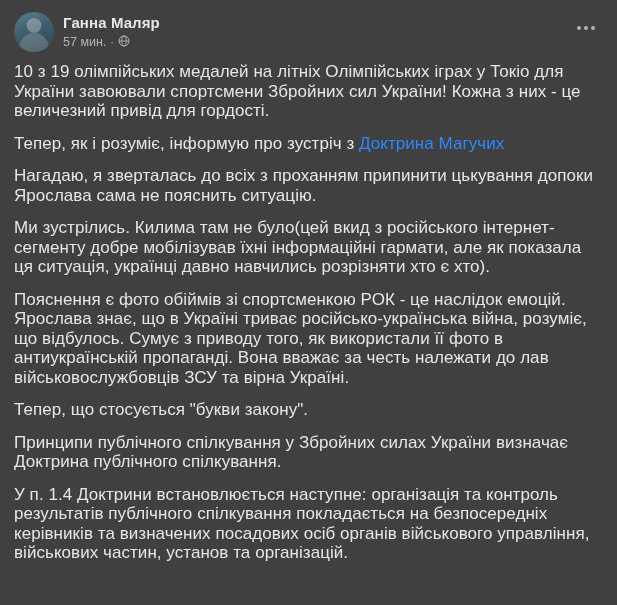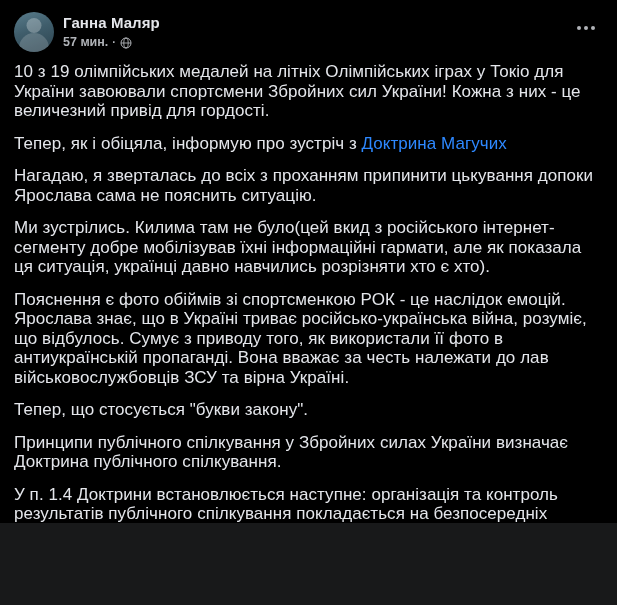--- a/index.html
+++ b/index.html
@@ -10,22 +10,22 @@
   }
   body {
     width: 617px;
     height: 605px;
     overflow: hidden;
     font-family: "Liberation Sans", sans-serif;
     color: #e4e6eb;
   }
   .post {
     width: 617px;
-    height: 523px;
-    background: #000000;
+    height: 605px;
+    background: #404040;
     padding: 12px 14px 0 14px;
     overflow: hidden;
     position: relative;
   }
   .post-header {
     display: flex;
     align-items: flex-start;
     margin-bottom: 10px;
     position: relative;
   }
@@ -70,26 +70,25 @@
   }
   .author {
     font-size: 15px;
     font-weight: bold;
     color: #e4e6eb;
     line-height: 19px;
     letter-spacing: .1px;
   }
   .meta {
     display: flex;
-    align-items: center;
+    align-items: flex-start;
     margin-top: 3px;
     font-size: 12.5px;
     color: #b0b3b8;
     line-height: 15px;
-    font-weight: bold;
   }
   .meta .sep {
     margin: 0 4px;
     font-size: 11px;
   }
   .globe {
     width: 12px;
     height: 12px;
     display: inline-block;
     position: relative;
@@ -153,21 +152,21 @@
     </div>
     <div class="more-btn">
       <i></i>
         <i></i>
         <i></i>
     </div>
   </div>
 
   <div class="body">
     <p>10 з 19 олімпійських медалей на літніх Олімпійських іграх у Токіо для України  завоювали спортсмени Збройних сил України! Кожна з них - це величезний привід для гордості.</p>
-    <p><span>Тепер, як і обіцяла, інформую про зустріч з </span><a class="mention" href="#">Доктрина Магучих</a></p>
+    <p><span>Тепер, як і розуміє, інформую про зустріч з </span><a class="mention" href="#">Доктрина Магучих</a></p>
     <p>Нагадаю, я зверталась до всіх з проханням припинити цькування допоки Ярослава сама не пояснить ситуацію.</p>
     <p>Ми зустрілись. Килима там не було(цей вкид з російського інтернет-сегменту добре мобілізував їхні інформаційні гармати, але як показала ця ситуація, українці давно навчились розрізняти хто є хто).</p>
     <p>Пояснення є фото обіймів зі спортсменкою РОК - це наслідок емоцій. Ярослава знає, що в Україні триває російсько-українська війна, розуміє, що відбулось. Сумує з приводу того, як використали її фото в антиукраїнській пропаганді. Вона вважає за честь належати до лав військовослужбовців ЗСУ та вірна Україні.</p>
     <p>Тепер, що стосується "букви закону".</p>
     <p>Принципи публічного спілкування у Збройних силах України визначає Доктрина публічного спілкування.</p>
     <p>У п. 1.4 Доктрини встановлюється наступне: організація та контроль результатів публічного спілкування  покладається на безпосередніх керівників  та визначених посадових осіб органів військового управління, військових частин, установ та організацій.</p>
 
   </div>
 
 </div>

